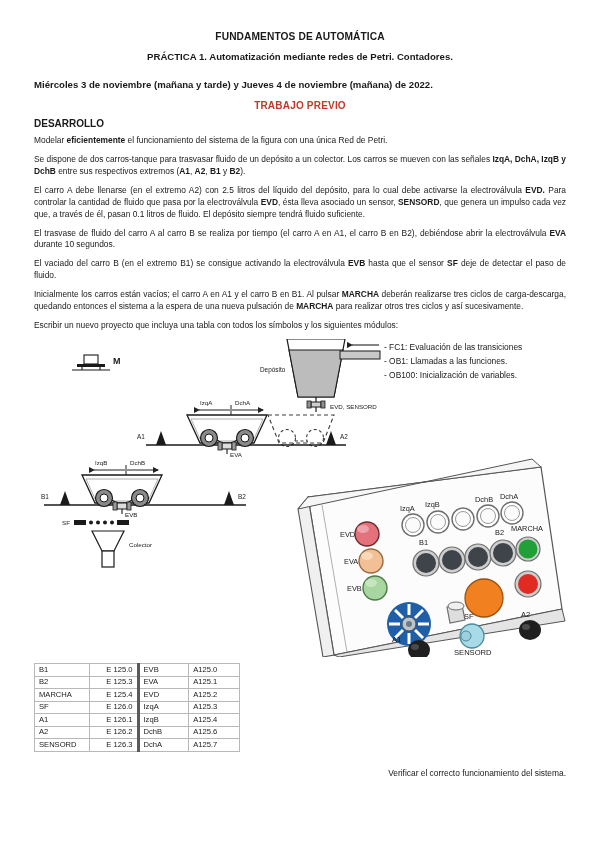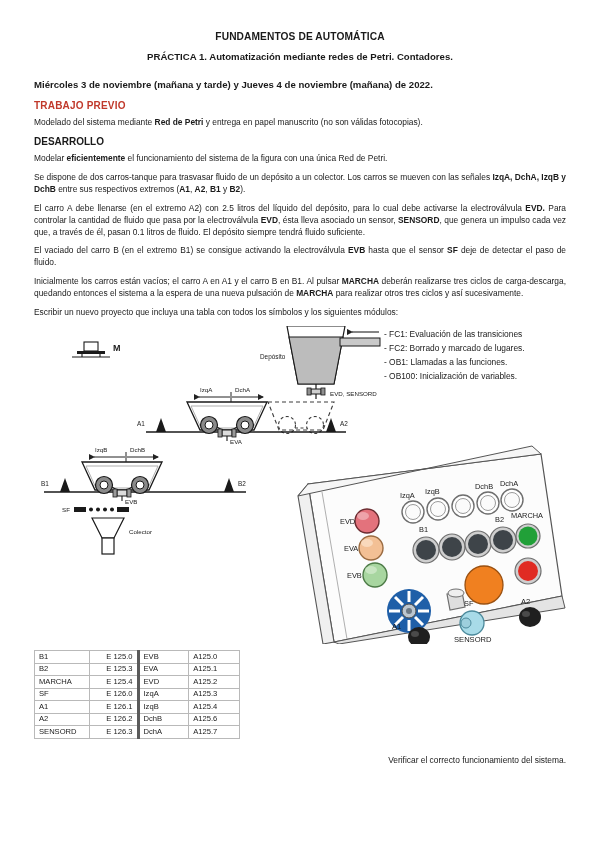--- a/index.html
+++ b/index.html
@@ -37,20 +37,21 @@
     font-size: 9.6px;
     margin: 17px 0 10px 0;
     text-align: left;
   }
   .redhead {
     color: #c0392b;
     font-weight: bold;
     font-size: 10px;
     margin: 0 0 6px 0;
     letter-spacing: .2px;
+    text-align: center;
   }
   .secthead {
     font-weight: bold;
     font-size: 10px;
     margin: 7px 0 6px 0;
   }
   p.body {
     font-size: 8.4px;
     line-height: 1.42;
     margin: 0 0 7px 0;
@@ -107,42 +108,41 @@
 <body>
 
 <div class="page">
 
   <div class="title1">FUNDAMENTOS DE AUTOMÁTICA</div>
   <div class="title2">PRÁCTICA 1. Automatización mediante redes de Petri. Contadores.</div>
   <div class="title3">Miércoles 3 de noviembre (mañana y tarde) y Jueves 4 de noviembre (mañana) de 2022.</div>
 
   <div class="redhead">TRABAJO PREVIO</div>
 
-  <p class="body nojust"><span>Modelado del sistema mediante </span><b>Red de Petri</b><span> y entrega en papel manuscrito (no son válidas fotocopias).</span></p>
 
   <div class="secthead">DESARROLLO</div>
 
   <p class="body nojust"><span>Modelar </span><b>eficientemente</b><span> el funcionamiento del sistema de la figura con una única Red de Petri.</span></p>
 
   <p class="body"><span>Se dispone de dos carros-tanque para trasvasar fluido de un depósito a un colector. Los carros se mueven con las señales </span><b>IzqA, DchA, IzqB y DchB</b><span> entre sus respectivos extremos (</span><b>A1</b><span>, </span><b>A2</b><span>, </span><b>B1</b><span> y </span><b>B2</b><span>).</span></p>
 
   <p class="body"><span>El carro A debe llenarse (en el extremo A2) con 2.5 litros del líquido del depósito, para lo cual debe activarse la electroválvula </span><b>EVD.</b><span> Para controlar la cantidad de fluido que pasa por la electroválvula </span><b>EVD</b><span>, ésta lleva asociado un sensor, </span><b>SENSORD</b><span>, que genera un impulso cada vez que, a través de él, pasan 0.1 litros de fluido. El depósito siempre tendrá fluido suficiente.</span></p>
 
+  <p class="body"><span>El trasvase de fluido del carro A al carro B se realiza por tiempo (el carro A en A1, el carro B en B2), debiéndose abrir la electroválvula </span><b>EVA</b><span> durante 10 segundos.</span></p>
 
   <p class="body"><span>El vaciado del carro B (en el extremo B1) se consigue activando la electroválvula </span><b>EVB</b><span> hasta que el sensor </span><b>SF</b><span> deje de detectar el paso de fluido.</span></p>
 
   <p class="body"><span>Inicialmente los carros están vacíos; el carro A en A1 y el carro B en B1. Al pulsar </span><b>MARCHA</b><span> deberán realizarse tres ciclos de carga-descarga, quedando entonces el sistema a la espera de una nueva pulsación de </span><b>MARCHA</b><span> para realizar otros tres ciclos y así sucesivamente.</span></p>
 
   <p class="body nojust">Escribir un nuevo proyecto que incluya una tabla con todos los símbolos y los siguientes módulos:</p>
 
   <div class="figure-area">
 
     <div class="modlist">
       <div class="mi">- FC1: Evaluación de las transiciones</div>
-      <div class="mi">- FC2: Borrado y marcado de lugares.</div>
       <div class="mi">- OB1: Llamadas a las funciones.</div>
       <div class="mi">- OB100: Inicialización de variables.</div>
     </div>
 
     <svg class="diagram" width="532" height="318" viewBox="0 0 532 318">
       <defs>
         <marker id="ar" markerWidth="6" markerHeight="6" refX="5" refY="3" orient="auto">
           <path d="M0,0 L6,3 L0,6 z" fill="#222"></path>
         </marker>
         <marker id="arL" markerWidth="6" markerHeight="6" refX="1" refY="3" orient="auto">

